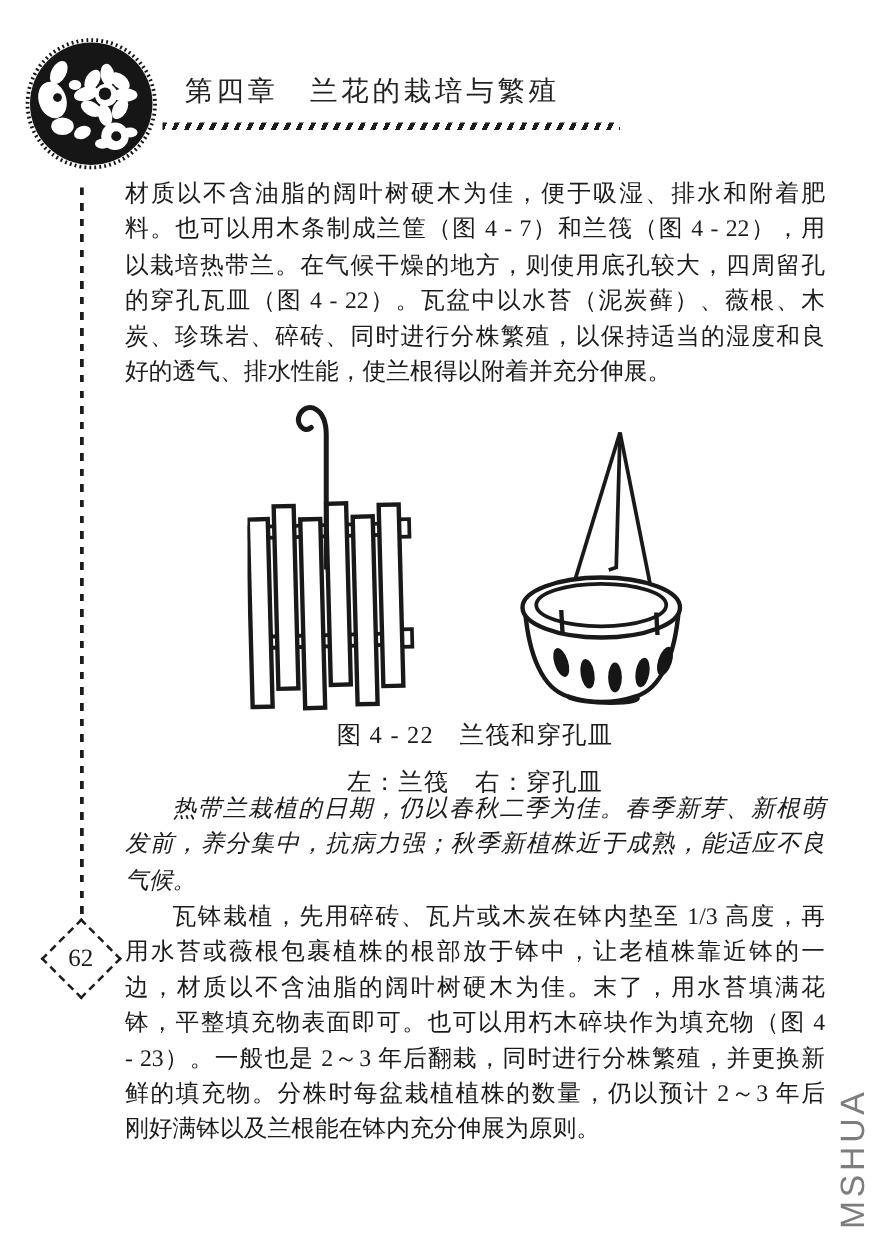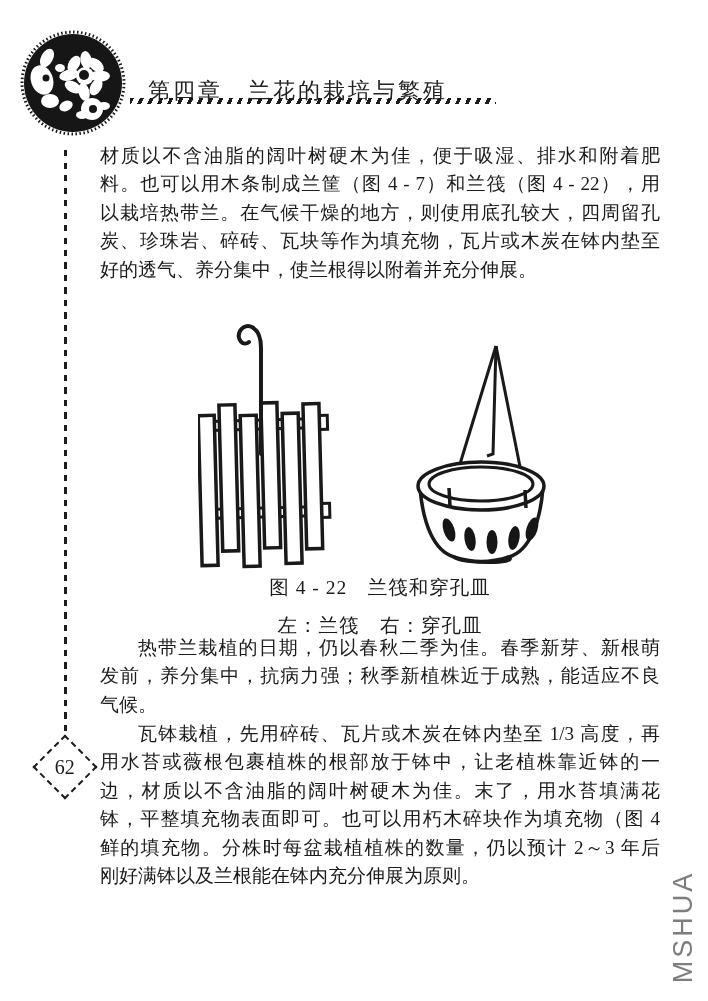--- a/index.html
+++ b/index.html
@@ -14,21 +14,21 @@
   }
 
   
   .ornament {
     position: absolute;
     left: 20px; top: 28px;
     width: 108px; height: 112px;
   }
   .chapter-header {
     position: absolute;
-    left: 148px; top: 76px;
+    left: 148px; top: 58px;
     font-size: 22px;
     letter-spacing: 3px;
     color: #222;
     white-space: nowrap;
   }
   .header-rule {
     position: absolute;
     left: 130px; top: 98px;
     width: 366px; height: 6px;
     background: repeating-linear-gradient(
@@ -64,21 +64,21 @@
     text-align-last: justify;
     white-space: nowrap;
   }
   .text-line.last {
     text-align-last: left;
   }
   .text-line.indent {
     text-indent: 2em;
   }
   .para1 { top: 142px; }
-  .para2 { top: 634px; }
+  .para2 { top: 634px; font-style: italic; }
   .para3 { top: 720px; }
 
   
   .figure-raft {
     position: absolute;
     left: 198px; top: 314px;
     width: 134px; height: 258px;
   }
   .figure-bowl {
     position: absolute;
@@ -171,22 +171,23 @@
 
   <div class="chapter-header">第四章　兰花的栽培与繁殖</div>
   <div class="header-rule"></div>
 
   <div class="vline"></div>
 
   <div class="para para1">
       <div class="text-line">材质以不含油脂的阔叶树硬木为佳，便于吸湿、排水和附着肥</div>
       <div class="text-line">料。也可以用木条制成兰筐（图 4 - 7）和兰筏（图 4 - 22），用</div>
       <div class="text-line">以栽培热带兰。在气候干燥的地方，则使用底孔较大，四周留孔</div>
-      <div class="text-line">炭、珍珠岩、碎砖、瓦块等作为填充物，瓦片或木炭在钵内垫至</div>
-      <div class="text-line last">好的透气、养分集中，使兰根得以附着并充分伸展。</div>
+      <div class="text-line">的穿孔瓦皿（图 4 - 22）。瓦盆中以水苔（泥炭藓）、薇根、木</div>
+      <div class="text-line">炭、珍珠岩、碎砖、同时进行分株繁殖，以保持适当的湿度和良</div>
+      <div class="text-line last">好的透气、排水性能，使兰根得以附着并充分伸展。</div>
     </div>
 
   <svg class="figure-raft" viewBox="0 0 134 258">
     <g transform="rotate(-1.5 66 170)">
 
       <rect x="3" y="106" width="122" height="9" class="ink" stroke-width="3"></rect>
       <rect x="3" y="194" width="122" height="9" class="ink" stroke-width="3"></rect>
       <rect x="122" y="103" width="9" height="14" class="ink" stroke-width="3"></rect>
       <rect x="122" y="191" width="9" height="14" class="ink" stroke-width="3"></rect>
 
@@ -230,20 +231,21 @@
       <div class="text-line indent">热带兰栽植的日期，仍以春秋二季为佳。春季新芽、新根萌</div>
       <div class="text-line">发前，养分集中，抗病力强；秋季新植株近于成熟，能适应不良</div>
       <div class="text-line last">气候。</div>
     </div>
 
   <div class="para para3">
       <div class="text-line indent">瓦钵栽植，先用碎砖、瓦片或木炭在钵内垫至 1/3 高度，再</div>
       <div class="text-line">用水苔或薇根包裹植株的根部放于钵中，让老植株靠近钵的一</div>
       <div class="text-line">边，材质以不含油脂的阔叶树硬木为佳。末了，用水苔填满花</div>
       <div class="text-line">钵，平整填充物表面即可。也可以用朽木碎块作为填充物（图 4</div>
+      <div class="text-line">- 23）。一般也是 2～3 年后翻栽，同时进行分株繁殖，并更换新</div>
       <div class="text-line">鲜的填充物。分株时每盆栽植植株的数量，仍以预计 2～3 年后</div>
       <div class="text-line last">刚好满钵以及兰根能在钵内充分伸展为原则。</div>
     </div>
 
   <div class="page-num">
     <span>62</span>
   </div>
 
   <div class="watermark" style="color: rgb(125, 125, 125);">MSHUA</div>
 

